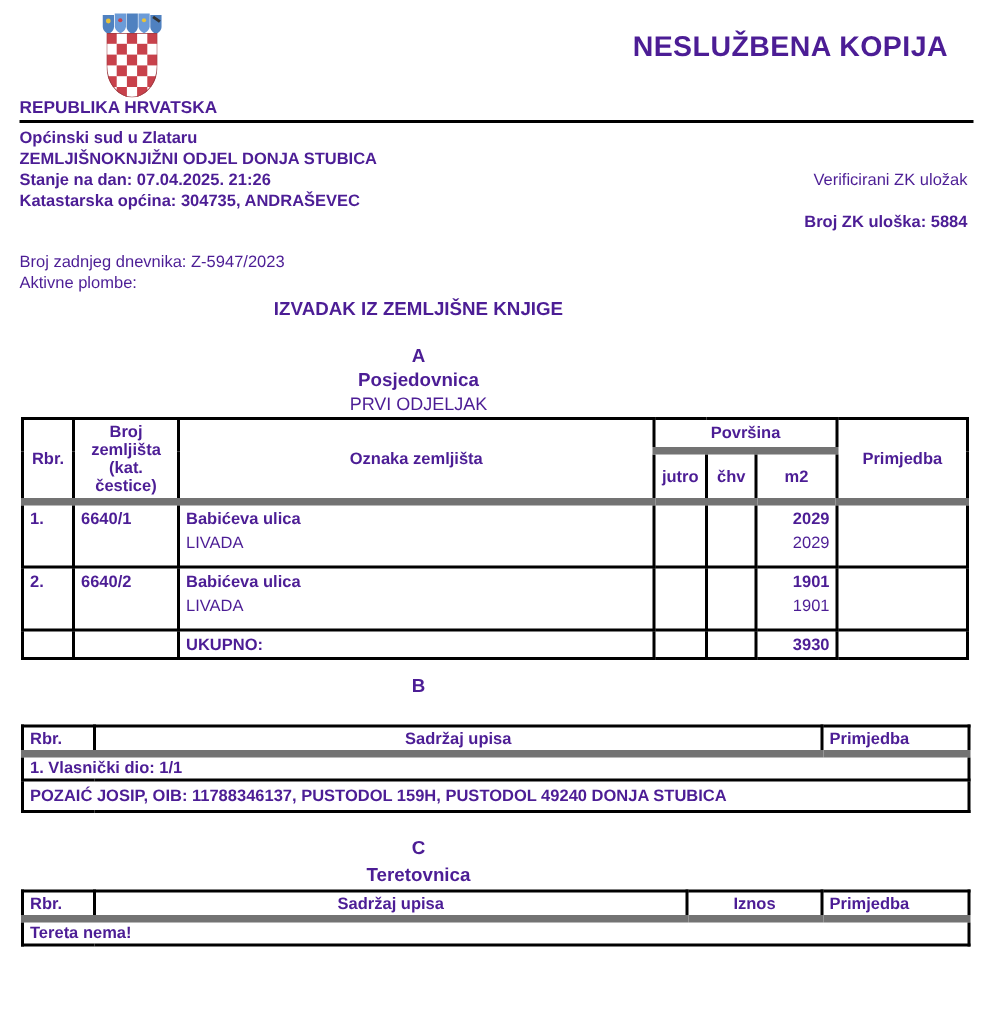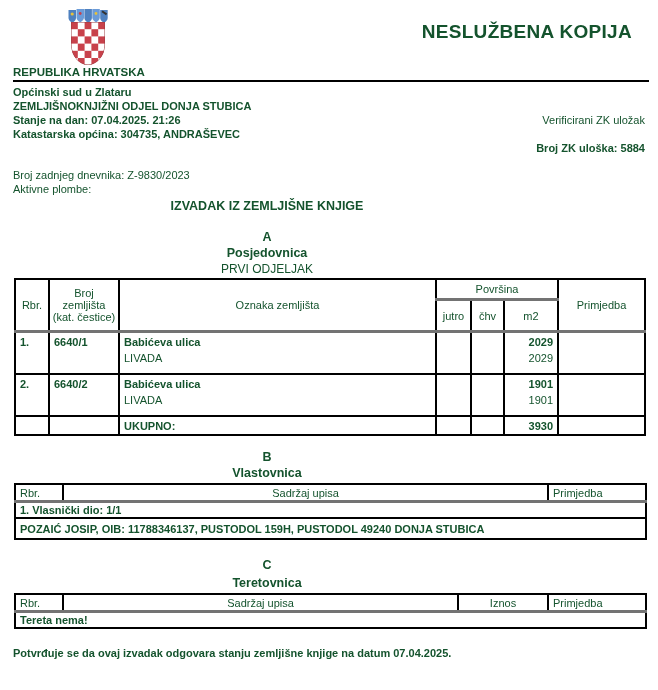--- a/index.html
+++ b/index.html
@@ -1,30 +1,30 @@
 <!DOCTYPE html>
 <html><head>
 <meta charset="utf-8">
 <style>
   html,body{margin:0;padding:0;background:#ffffff;}
   .page{
     position:relative;width:658px;height:690px;background:#fff;
-    font-family:"Liberation Sans", sans-serif;color:#14532d;overflow:hidden;
+    font-family:"Liberation Sans", sans-serif;color:#4c1d95;overflow:hidden;
   }
   .t{position:absolute;font-size:11px;white-space:nowrap;line-height:12px;}
   .b{font-weight:bold;text-align:right;}
-  .ctr{left:4px;width:526px;text-align:center;}
+  .ctr{left:16px;width:526px;text-align:center;}
   .right{text-align:right;right:13px;}
   .kopija{position:absolute;top:21px;right:26px;font-size:19px;font-weight:bold;letter-spacing:.3px;white-space:nowrap;}
   .rule{position:absolute;left:13px;top:80px;width:636px;border-top:2px solid #000;height:0;}
   .coat{position:absolute;left:64px;top:7px;}
 
   table{border-collapse:collapse;table-layout:fixed;position:absolute;background:#fff;}
   td,th{border:2px solid #000;font-size:11px;padding:0 4px;overflow:hidden;}
-  thead th{font-weight:normal;text-align:center;vertical-align:middle;border-bottom:3px solid #737373;}
+  thead th{font-weight:bold;text-align:center;vertical-align:middle;border-bottom:5px solid #737373;}
 
   #tableA{left:14px;top:278px;width:630px;}
   #tableA .subhdr th{height:29px;}
   #tableA .parcel td{vertical-align:top;padding:3px 4px 0;font-weight:bold;height:37px;}
   #tableA .l2{font-weight:normal;margin-top:4px;}
   #tableA .m2cell{text-align:right;}
   #tableA .total td{height:15px;font-weight:bold;padding:1px 4px;}
 
   #tableB{left:14px;top:483px;width:631px;}
   #tableC{left:14px;top:593px;width:631px;}
@@ -85,21 +85,21 @@
 
   <div class="t b" style="left:13px;top:66px;font-size:11.5px;">REPUBLIKA HRVATSKA</div>
   <div class="rule"></div>
 
   <div class="t b" style="left:13px;top:86px;">Općinski sud u Zlataru</div>
   <div class="t b" style="left:13px;top:100px;">ZEMLJIŠNOKNJIŽNI ODJEL DONJA STUBICA</div>
   <div class="t b" style="left:13px;top:114px;">Stanje na dan: 07.04.2025. 21:26</div>
   <div class="t right" style="top:114px;">Verificirani ZK uložak</div>
   <div class="t b" style="left:13px;top:128px;">Katastarska općina: 304735, ANDRAŠEVEC</div>
   <div class="t b right" style="top:142px;">Broj ZK uloška: 5884</div>
-  <div class="t" style="left:13px;top:169px;">Broj zadnjeg dnevnika: Z-9830/2023</div>
+  <div class="t" style="left:13px;top:169px;">Broj zadnjeg dnevnika: Z-5947/2023</div>
   <div class="t" style="left:13px;top:183px;">Aktivne plombe:</div>
 
   <div class="t b ctr" style="top:200px;font-size:12.5px;">IZVADAK IZ ZEMLJIŠNE KNJIGE</div>
 
   <div class="t b ctr" style="top:231px;font-size:12.5px;">A</div>
   <div class="t ctr" style="top:263px;font-size:12px;">PRVI ODJELJAK</div>
   <div class="t b ctr" style="top:247px;font-size:12.5px;">Posjedovnica</div>
 
   <table id="tableA">
     <colgroup>
@@ -162,21 +162,20 @@
         <td>UKUPNO:</td>
         <td></td>
         <td></td>
         <td class="m2cell">3930</td>
         <td></td>
       </tr>
     </tbody>
   </table>
 
   <div class="t b ctr" style="top:451px;font-size:12.5px;">B</div>
-  <div class="t b ctr" style="top:467px;font-size:12.5px;">Vlastovnica</div>
 
   <table id="tableB" class="sheet">
     <colgroup>
         <col style="width:48px">
         <col style="width:485px">
         <col style="width:98px">
       </colgroup>
     <thead>
       <tr>
         <th class="lft">Rbr.</th>
@@ -212,15 +211,14 @@
         <th class="lft">Primjedba</th>
       </tr>
     </thead>
     <tbody>
       <tr class="r1">
         <td colspan="4">Tereta nema!</td>
       </tr>
     </tbody>
   </table>
 
-  <div class="t b" style="left:13px;top:647px;">Potvrđuje se da ovaj izvadak odgovara stanju zemljišne knjige na datum 07.04.2025.</div>
 
 </div>
 
 </body></html>

